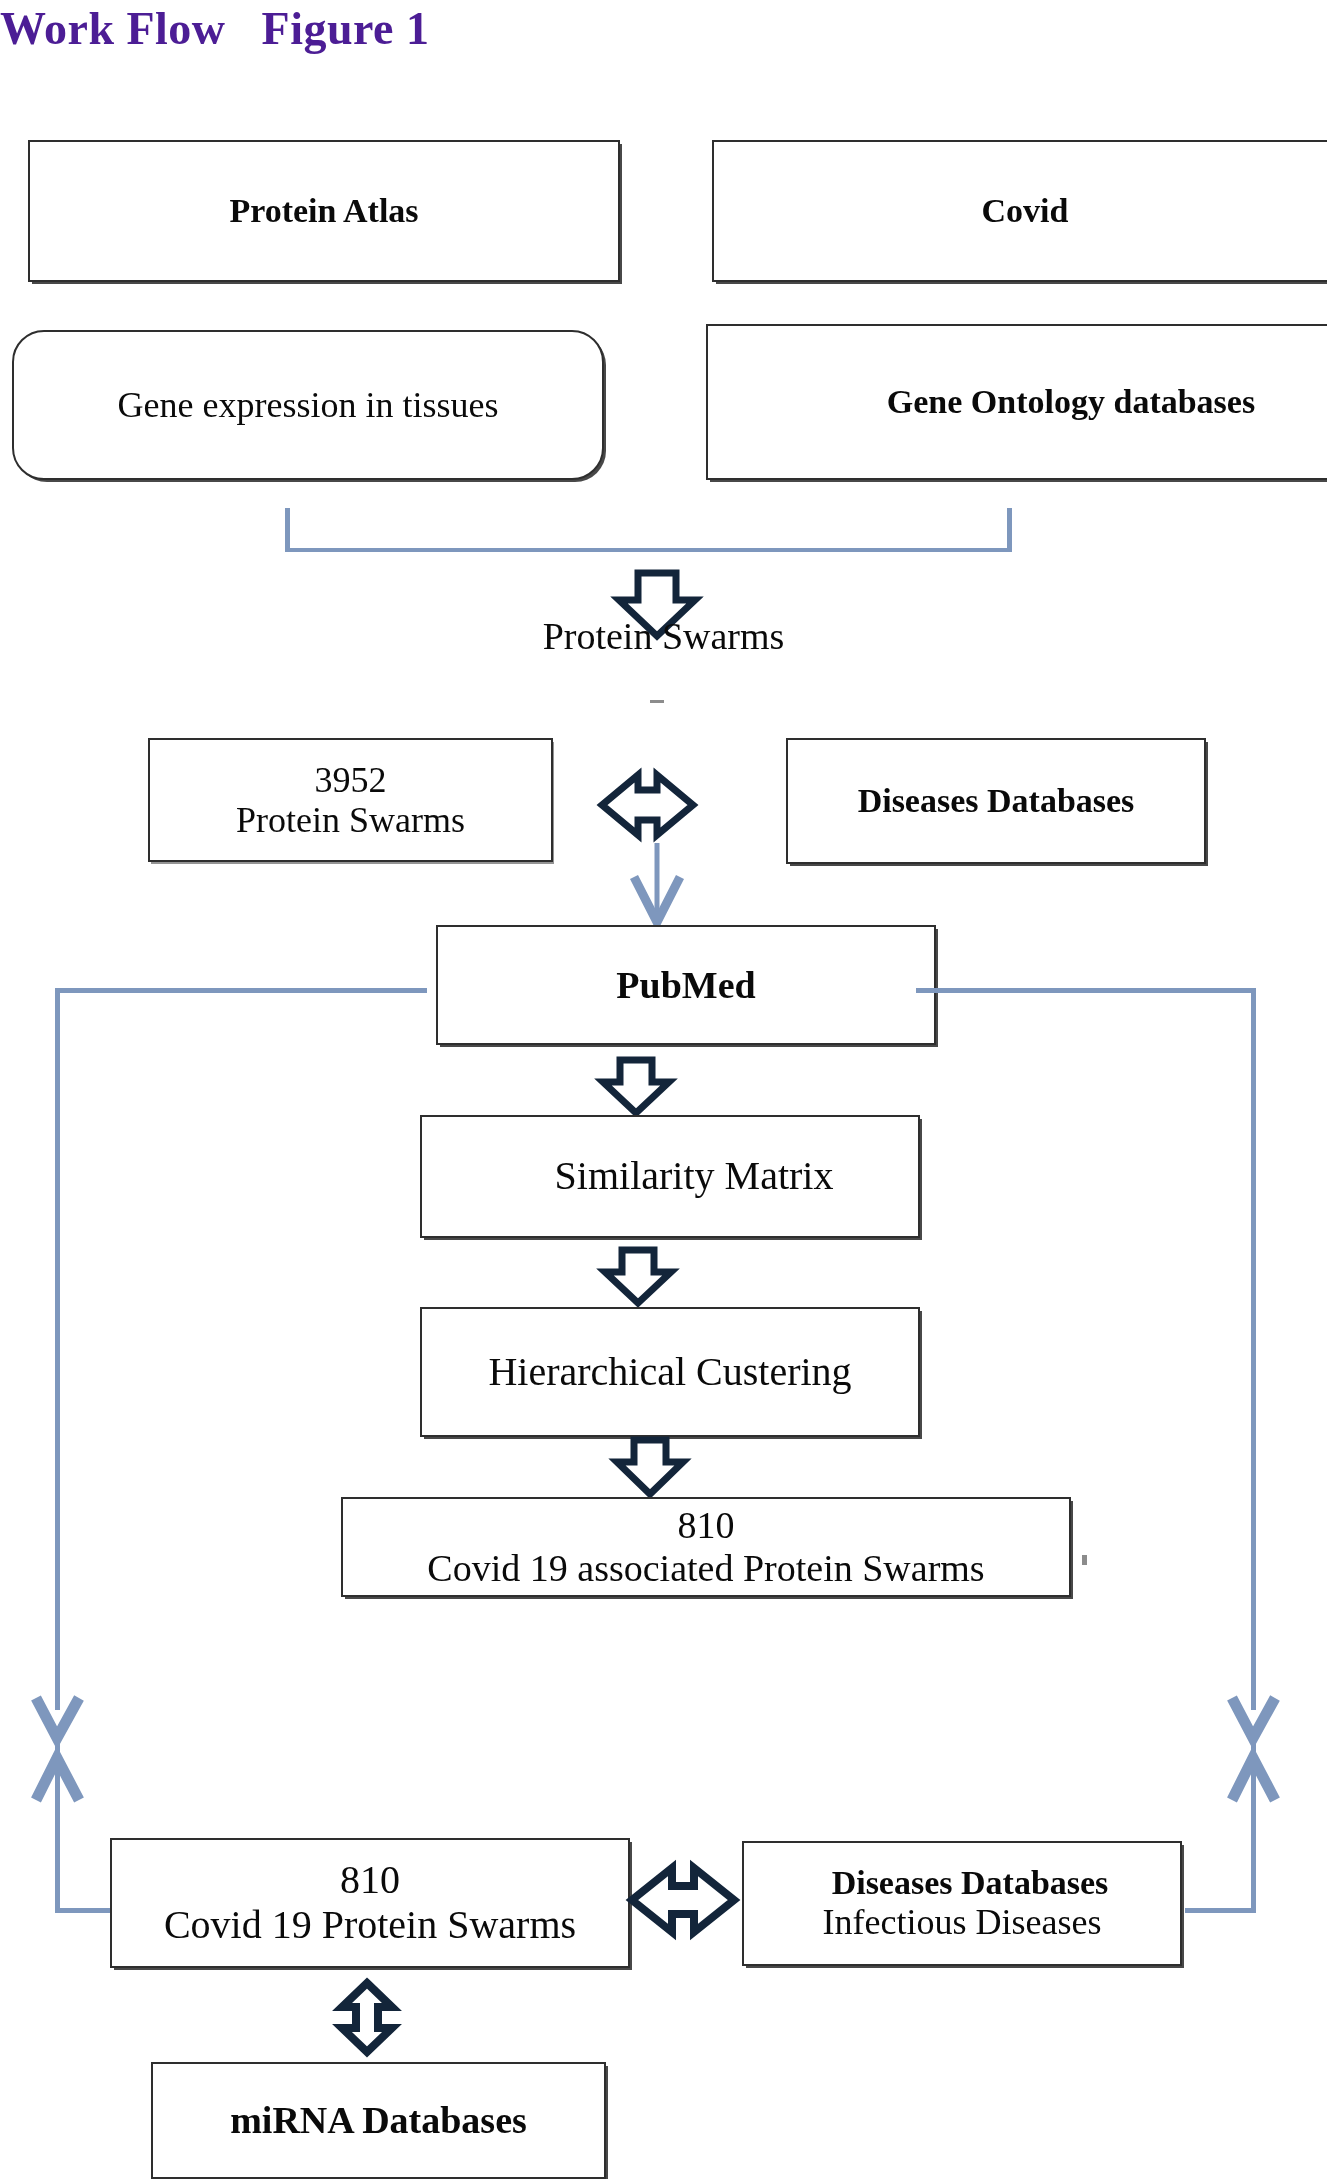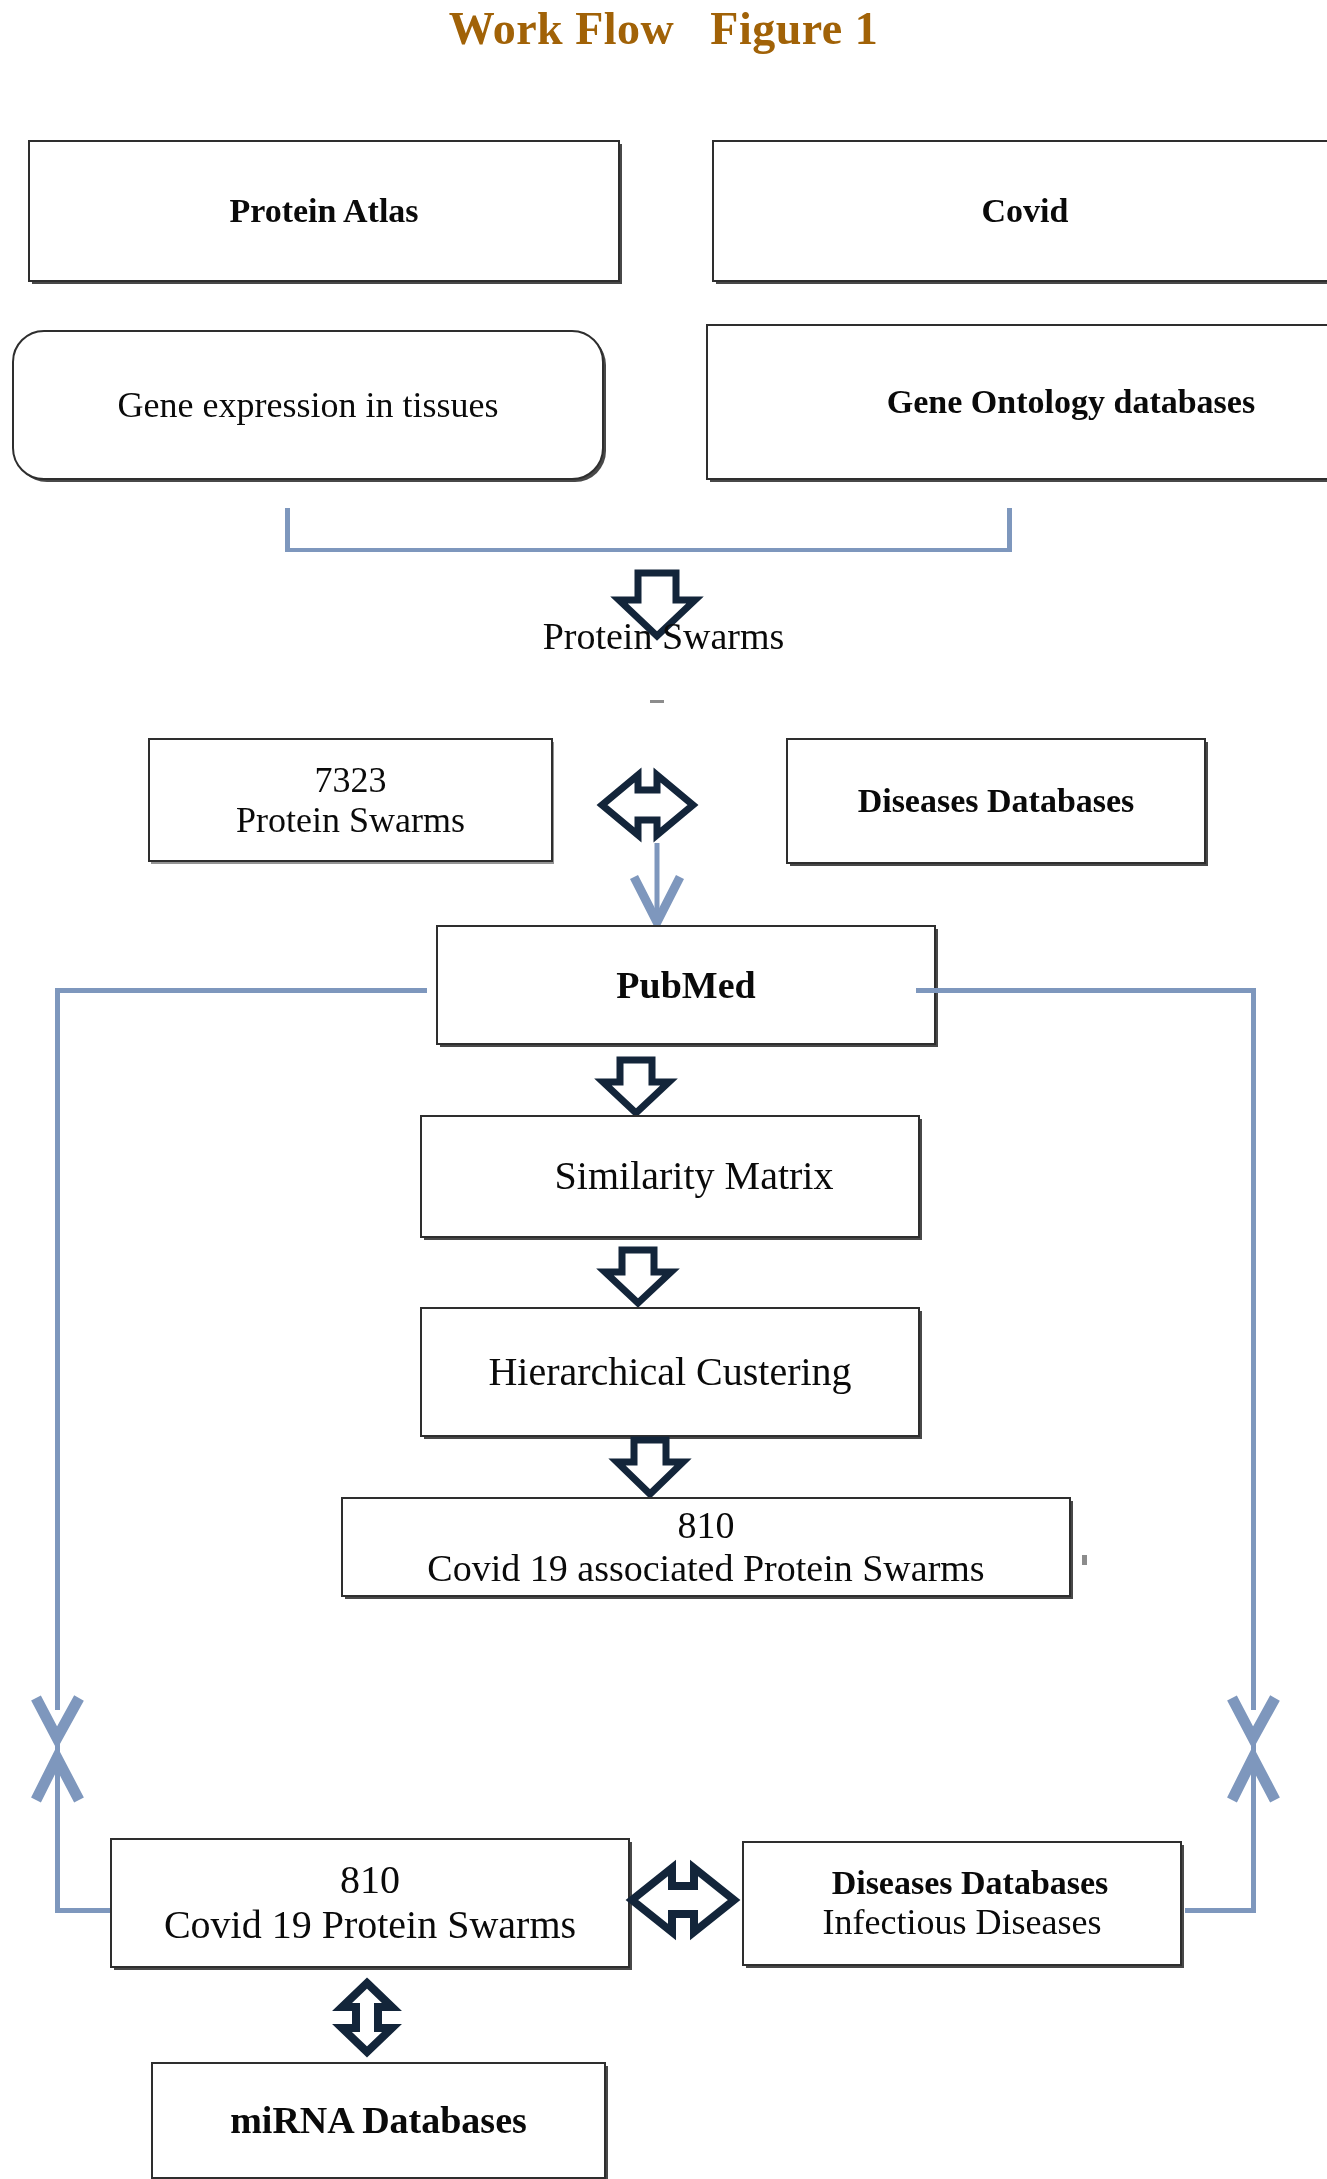--- a/index.html
+++ b/index.html
@@ -15,25 +15,24 @@
     font-family: "Liberation Serif", "DejaVu Serif", serif;
     overflow: hidden;
   }
 
   
   .fig-title {
     position: absolute;
     left: 0;
     top: 2px;
     width: 1327px;
-    text-align: center;
     font-weight: bold;
     font-size: 46px;
     letter-spacing: 0.5px;
-    color: #a16207;
+    color: #4c1d95;
     white-space: pre;
   }
 
   
   .box {
     position: absolute;
     box-sizing: border-box;
     background: #ffffff;
     border: 2px solid #2e2e2e;
     display: flex;
@@ -114,21 +113,21 @@
   <svg class="ovl" viewBox="0 0 1327 2179">
     <polygon points="638,573 676,573 676,600 695,600 657,636 619,600 638,600" fill="#ffffff" stroke="#13253a" stroke-width="7" stroke-linejoin="miter"></polygon>
   </svg>
 
   <div class="free-label" style="left:0; top:614px; width:1327px; font-size:38px;">Protein Swarms</div>
 
   <div class="tiny-dash" style="left:650px; top:700px;"></div>
 
   <div class="box shadow-lite b-reg" style="left:148px; top:738px; width:405px; height:124px; font-size:36px;">
     <span class="txt">
-      <span>7323</span><br>
+      <span>3952</span><br>
       <span>Protein Swarms</span>
     </span>
   </div>
 
   <div class="box shadow b-bold" style="left:770px; top:738px; width:420px; height:126px; font-size:34px;">
     <span class="txt">Diseases Databases</span>
   </div>
 
   <svg class="ovl" viewBox="0 0 1327 2179">
     <polygon points="638,775 638,790 657,790 657,775 693,805 657,835 657,820 638,820 638,835 602,805" fill="#ffffff" stroke="#13253a" stroke-width="7" stroke-linejoin="miter"></polygon>

